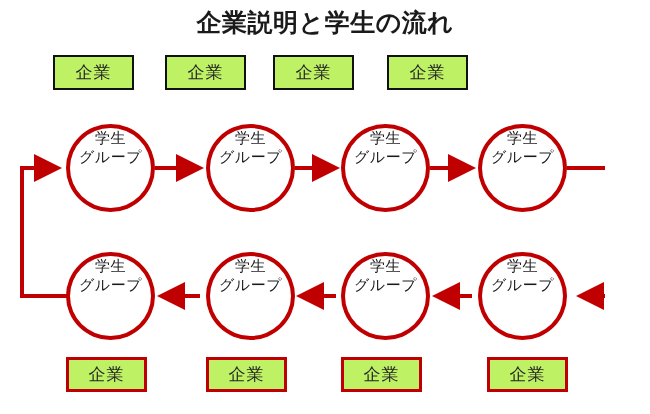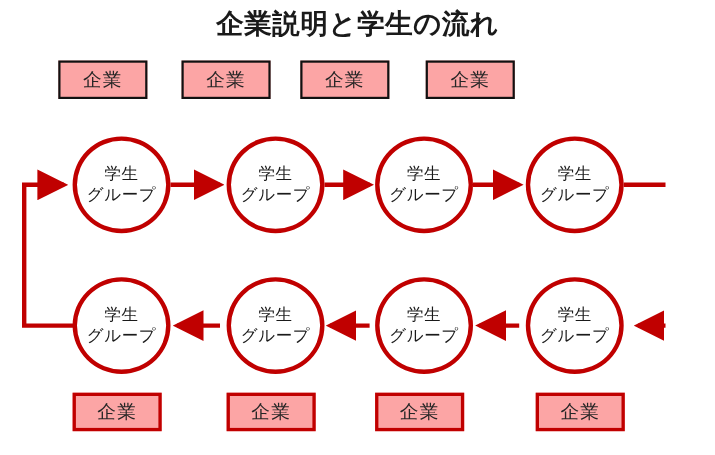--- a/index.html
+++ b/index.html
@@ -28,21 +28,21 @@
     color: #1a1a1a;
     letter-spacing: 0.5px;
     line-height: 32px;
     white-space: nowrap;
   }
   .company-box {
     position: absolute;
     width: 81px;
     height: 35px;
     box-sizing: border-box;
-    background: #fca5a5;
+    background: #bef264;
     display: flex;
     align-items: center;
     justify-content: center;
     font-size: 17px;
     color: #262626;
     letter-spacing: 1px;
   }
   .company-box.top {
     border: 2px solid #111111;
   }
@@ -53,21 +53,21 @@
     position: absolute;
     width: 89px;
     height: 88px;
     box-sizing: border-box;
     border: 4px solid #c00000;
     border-radius: 50%;
     background: #ffffff;
     display: flex;
     flex-direction: column;
     align-items: center;
-    justify-content: center;
+    justify-content: flex-start;
     z-index: 3;
   }
   .student-circle .line {
     font-size: 15px;
     color: #1a1a1a;
     line-height: 19px;
     white-space: nowrap;
     letter-spacing: 0.5px;
   }
   #arrow-layer {

